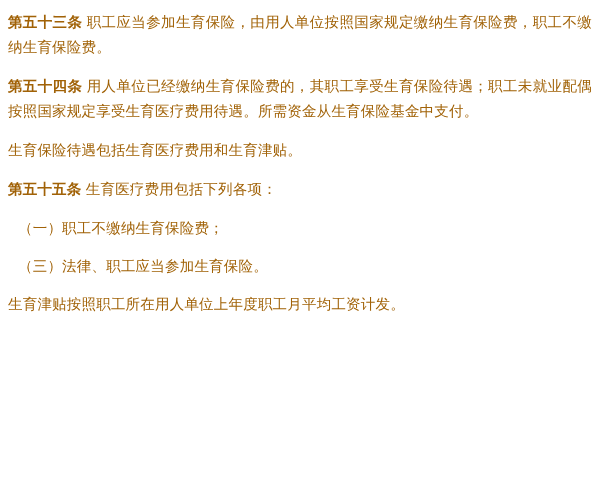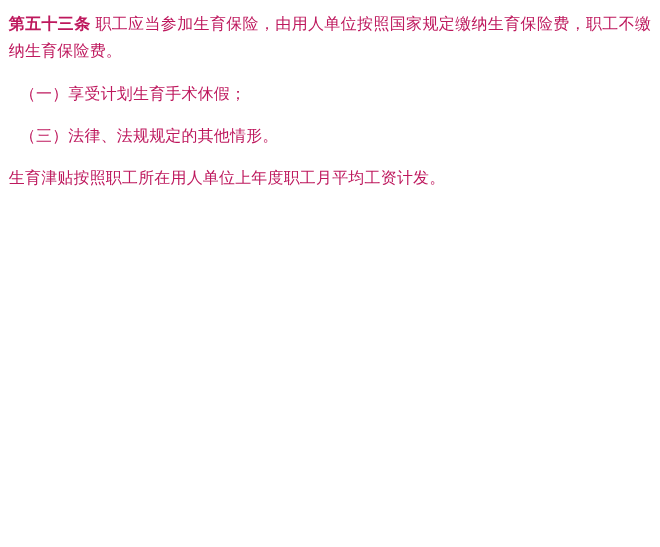--- a/index.html
+++ b/index.html
@@ -19,47 +19,50 @@
     box-sizing: border-box;
     width: 600px;
   }
   .para {
     font-size: 14.5px;
     line-height: 25px;
     margin: 0 0 14px 0;
     text-align: justify;
     text-justify: inter-ideograph;
     letter-spacing: 0.2px;
-    color: #be185d;
+    color: #a16207;
   }
   .para.item {
     margin: 0 0 13px 0;
     text-indent: 10px;
   }
   .para b, .para .bold {
     font-weight: bold;
   }
   .last {
     margin-bottom: 0;
   }
 </style>
 </head>
 <body>
 
 <div id="doc">
 
   <p class="para"><b>第五十三条</b>  职工应当参加生育保险，由用人单位按照国家规定缴纳生育保险费，职工不缴纳生育保险费。</p>
 
+  <p class="para"><b>第五十四条</b>  用人单位已经缴纳生育保险费的，其职工享受生育保险待遇；职工未就业配偶按照国家规定享受生育医疗费用待遇。所需资金从生育保险基金中支付。</p>
+
+  <p class="para">生育保险待遇包括生育医疗费用和生育津贴。</p>
+
+  <p class="para"><b>第五十五条</b>  生育医疗费用包括下列各项：</p>
 
 
 
 
 
+  <p class="para item">（一）职工不缴纳生育保险费；</p>
 
 
-  <p class="para item">（一）享受计划生育手术休假；</p>
-
-
-  <p class="para item">（三）法律、法规规定的其他情形。</p>
+  <p class="para item">（三）法律、职工应当参加生育保险。</p>
 
   <p class="para last">生育津贴按照职工所在用人单位上年度职工月平均工资计发。</p>
 
 </div>
 
 </body></html>

